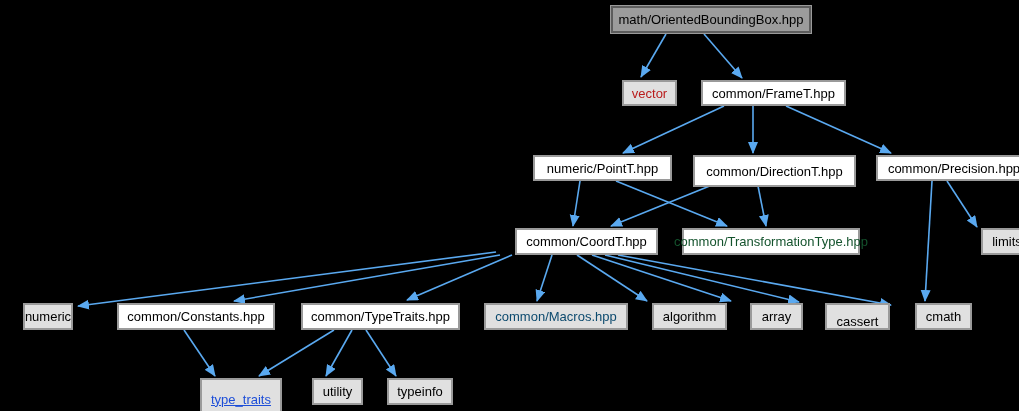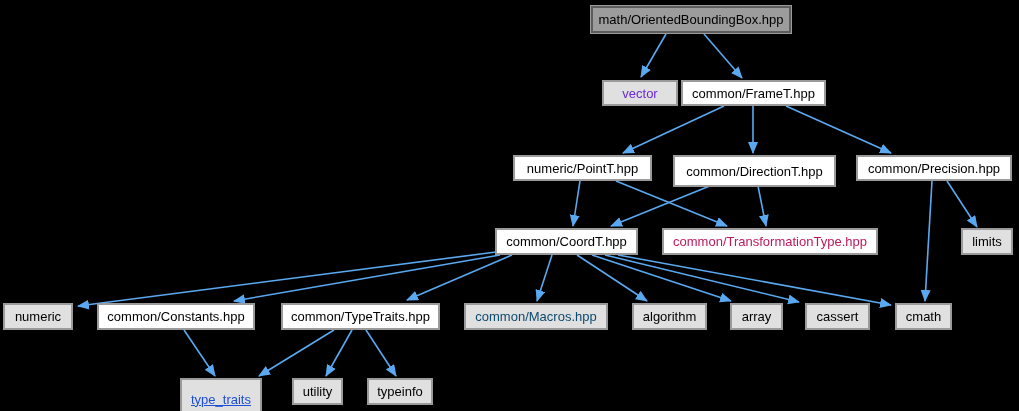--- a/index.html
+++ b/index.html
@@ -25,20 +25,21 @@
     position: absolute;
     box-sizing: border-box;
     display: flex;
     align-items: center;
     justify-content: center;
     font-size: 13px;
     color: #000000;
     white-space: nowrap;
     line-height: 1;
     letter-spacing: 0px;
+    margin-left: 20px;
   }
   .node.internal {
     background: #ffffff;
     border: 2px solid #9a9a9a;
   }
   .node.external {
     background: #e0e0e0;
     border: 2px solid #9a9a9a;
   }
   .node.root {
@@ -80,63 +81,63 @@
         <line x1="184" y1="330" x2="215" y2="376" stroke="#5aa9f0" stroke-width="1.6" marker-end="url(#arrowhead)"></line>
         <line x1="334" y1="330" x2="259" y2="376" stroke="#5aa9f0" stroke-width="1.6" marker-end="url(#arrowhead)"></line>
         <line x1="352" y1="330" x2="326" y2="376" stroke="#5aa9f0" stroke-width="1.6" marker-end="url(#arrowhead)"></line>
         <line x1="366" y1="330" x2="396" y2="376" stroke="#5aa9f0" stroke-width="1.6" marker-end="url(#arrowhead)"></line>
       </g>
   </svg>
   <div id="node-layer">
       <div class="node root" style="left: 591px; top: 6px; width: 200px; height: 27px; background: rgb(156, 156, 156); color: rgb(0, 0, 0);">
         <span>math/OrientedBoundingBox.hpp</span>
       </div>
-      <div class="node external" style="left: 602px; top: 80px; width: 76px; height: 26px; background: rgb(224, 224, 224); color: #6d28d9;">
+      <div class="node external" style="left: 602px; top: 80px; width: 55px; height: 26px; background: rgb(224, 224, 224); color: #b91c1c;">
         <span>vector</span>
       </div>
       <div class="node internal" style="left: 681px; top: 80px; width: 145px; height: 26px; background: rgb(255, 255, 255); color: rgb(0, 0, 0);">
         <span>common/FrameT.hpp</span>
       </div>
       <div class="node internal" style="left: 513px; top: 155px; width: 139px; height: 26px; background: rgb(255, 255, 255); color: rgb(0, 0, 0);">
         <span>numeric/PointT.hpp</span>
       </div>
       <div class="node internal" style="left: 673px; top: 155px; width: 163px; height: 32px; background: rgb(255, 255, 255); color: rgb(0, 0, 0);">
         <span>common/DirectionT.hpp</span>
       </div>
       <div class="node internal" style="left: 856px; top: 155px; width: 156px; height: 26px; background: rgb(255, 255, 255); color: rgb(0, 0, 0);">
         <span>common/Precision.hpp</span>
       </div>
       <div class="node internal" style="left: 495px; top: 228px; width: 143px; height: 27px; background: rgb(255, 255, 255); color: rgb(0, 0, 0);">
         <span>common/CoordT.hpp</span>
       </div>
-      <div class="node internal" style="left: 662px; top: 228px; width: 216px; height: 27px; background: rgb(255, 255, 255); color: #be185d;">
+      <div class="node internal" style="left: 662px; top: 228px; width: 178px; height: 27px; background: rgb(255, 255, 255); color: #14532d;">
         <span>common/TransformationType.hpp</span>
       </div>
       <div class="node external" style="left: 961px; top: 228px; width: 52px; height: 27px; background: rgb(224, 224, 224); color: rgb(0, 0, 0);">
         <span>limits</span>
       </div>
-      <div class="node external" style="left: 3px; top: 303px; width: 70px; height: 27px; background: rgb(224, 224, 224); color: rgb(0, 0, 0);">
+      <div class="node external" style="left: 3px; top: 303px; width: 50px; height: 27px; background: rgb(224, 224, 224); color: rgb(0, 0, 0);">
         <span>numeric</span>
       </div>
       <div class="node internal" style="left: 97px; top: 303px; width: 158px; height: 27px; background: rgb(255, 255, 255); color: rgb(0, 0, 0);">
         <span>common/Constants.hpp</span>
       </div>
       <div class="node internal" style="left: 281px; top: 303px; width: 159px; height: 27px; background: rgb(255, 255, 255); color: rgb(0, 0, 0);">
         <span>common/TypeTraits.hpp</span>
       </div>
       <div class="node external" style="left: 464px; top: 303px; width: 144px; height: 27px; background: rgb(224, 224, 224); color: #0c4a6e;">
         <span>common/Macros.hpp</span>
       </div>
       <div class="node external" style="left: 632px; top: 303px; width: 75px; height: 27px; background: rgb(224, 224, 224); color: rgb(0, 0, 0);">
         <span>algorithm</span>
       </div>
       <div class="node external" style="left: 730px; top: 303px; width: 53px; height: 27px; background: rgb(224, 224, 224); color: rgb(0, 0, 0); text-align: right;">
         <span>array</span>
       </div>
-      <div class="node external" style="left: 805px; top: 303px; width: 65px; height: 27px; background: rgb(224, 224, 224); color: rgb(0, 0, 0);">
+      <div class="node external" style="left: 805px; top: 303px; width: 65px; height: 27px; background: rgb(224, 224, 224); color: rgb(0, 0, 0); align-items: flex-end;">
         <span>cassert</span>
       </div>
       <div class="node external" style="left: 895px; top: 303px; width: 57px; height: 27px; background: rgb(224, 224, 224); color: rgb(0, 0, 0);">
         <span>cmath</span>
       </div>
       <div class="node external" style="left: 180px; top: 378px; width: 82px; height: 42px; background: rgb(224, 224, 224); color: #1d4ed8; text-decoration: underline;">
         <span>type_traits</span>
       </div>
       <div class="node external" style="left: 292px; top: 378px; width: 51px; height: 27px; background: rgb(224, 224, 224); color: rgb(0, 0, 0);">
         <span>utility</span>

